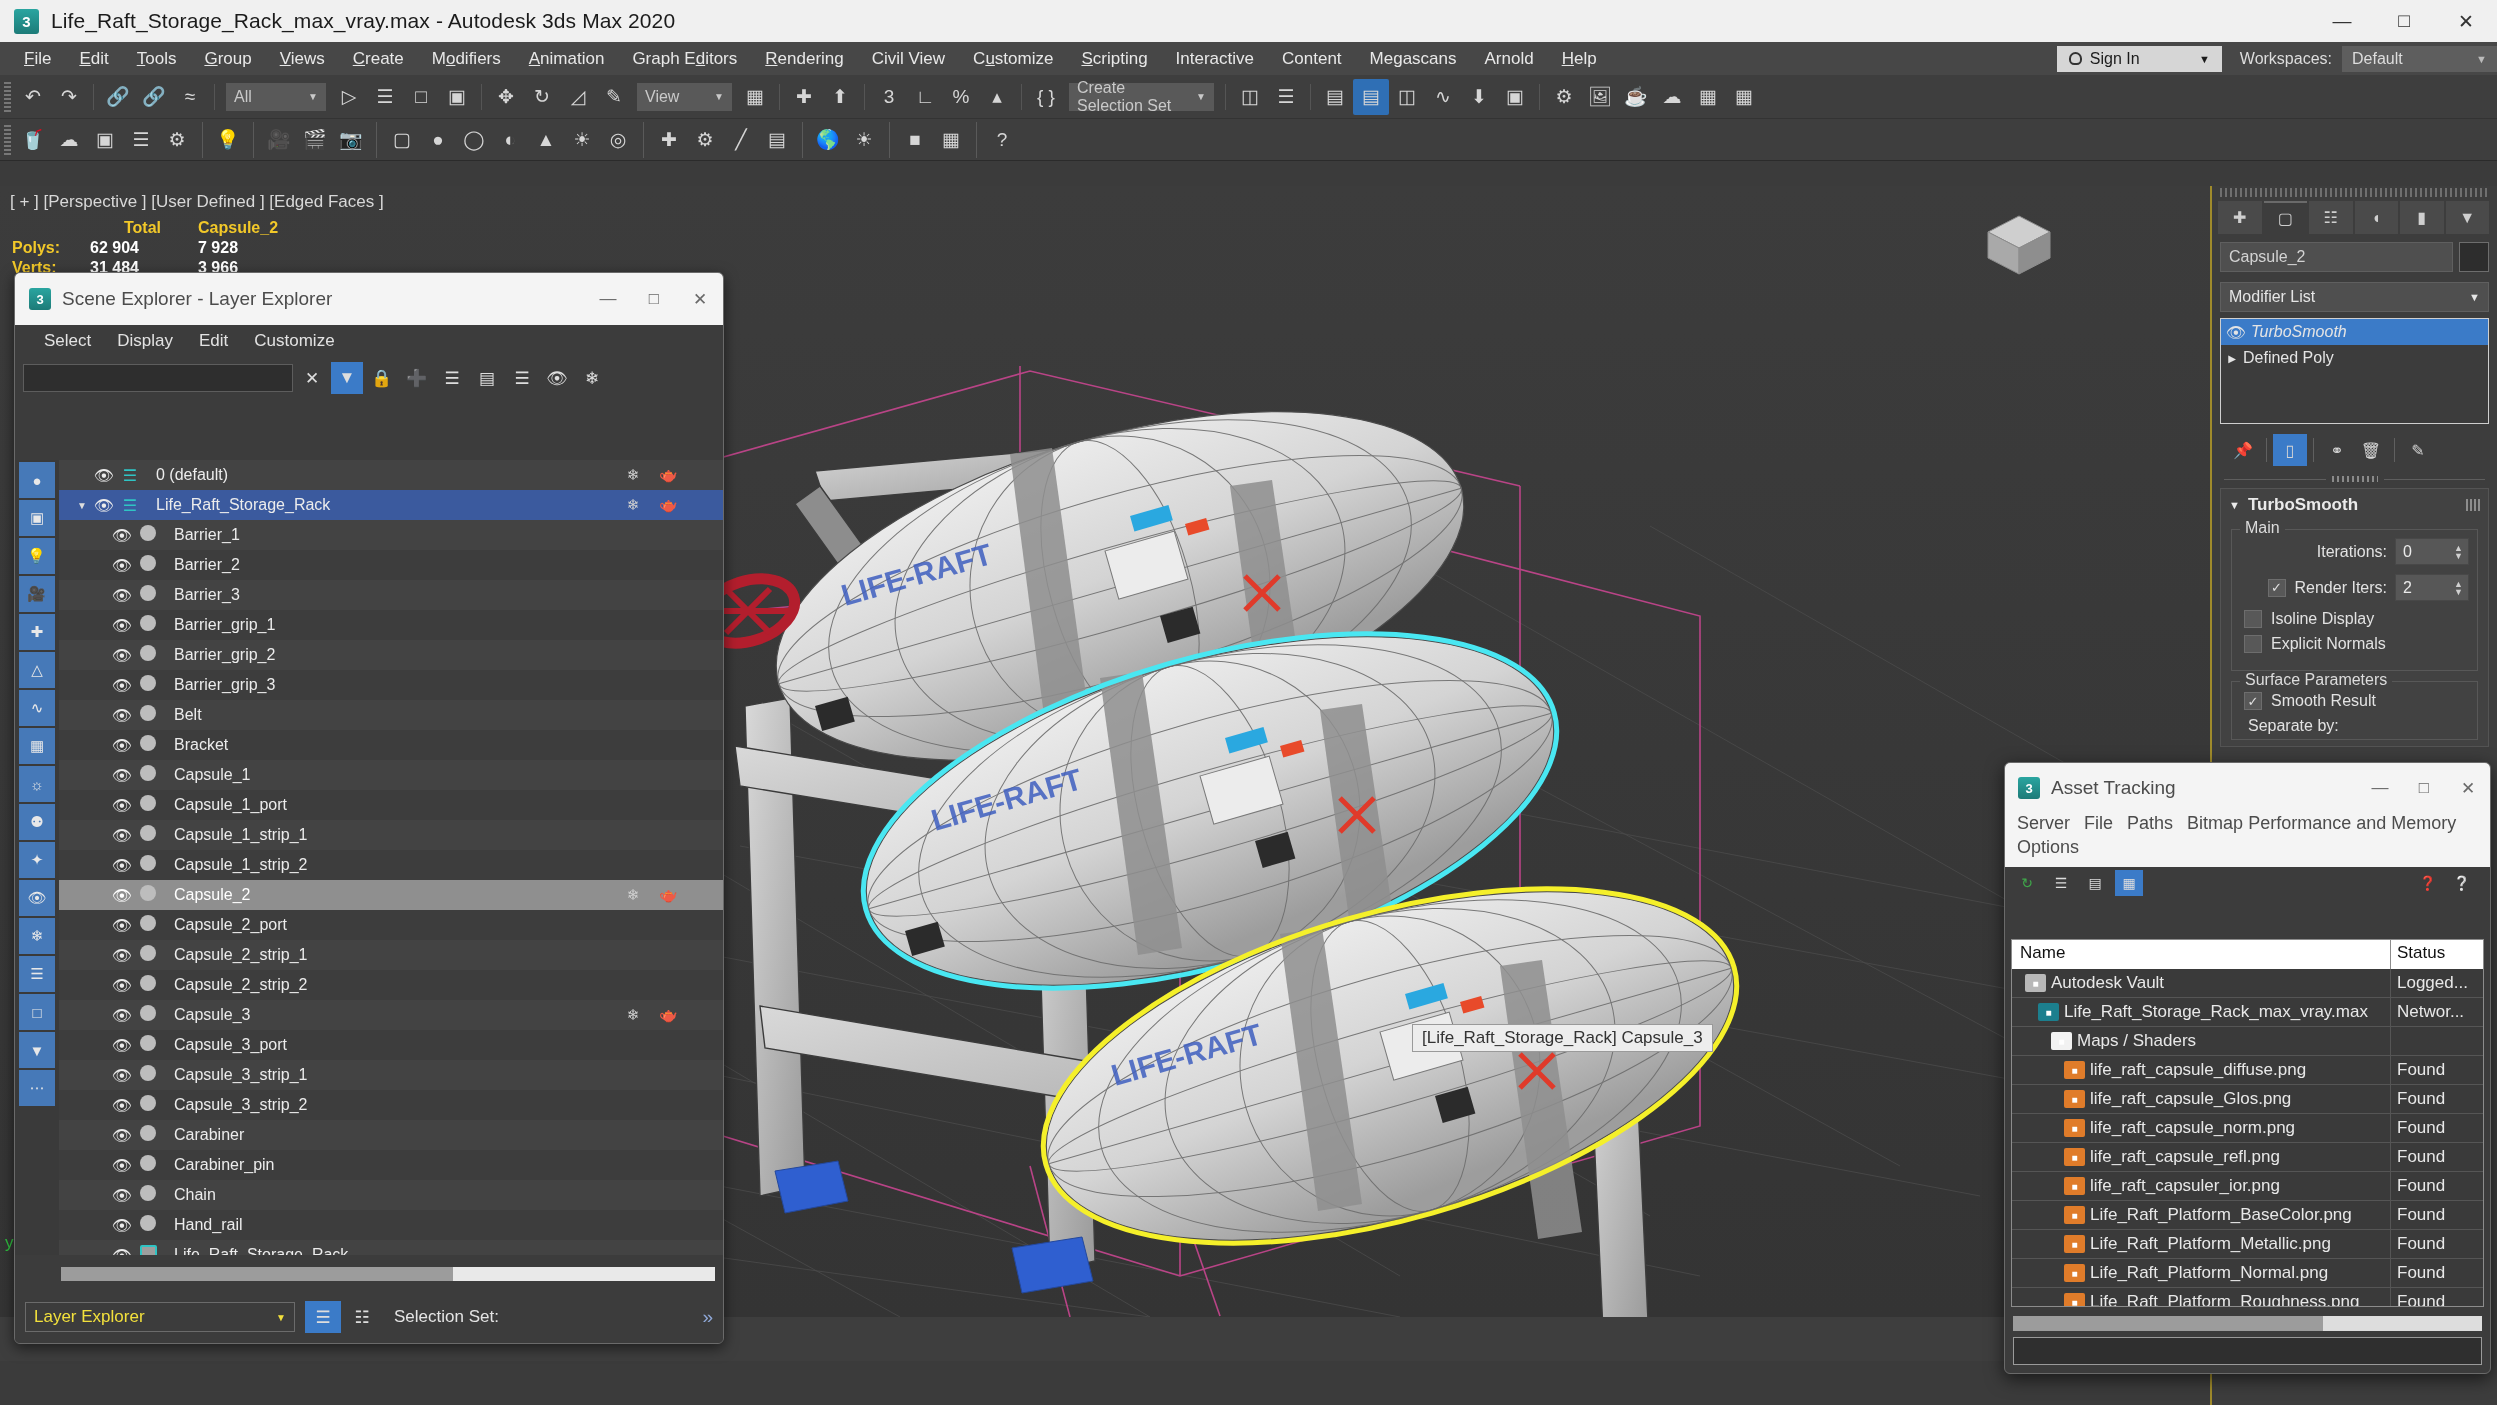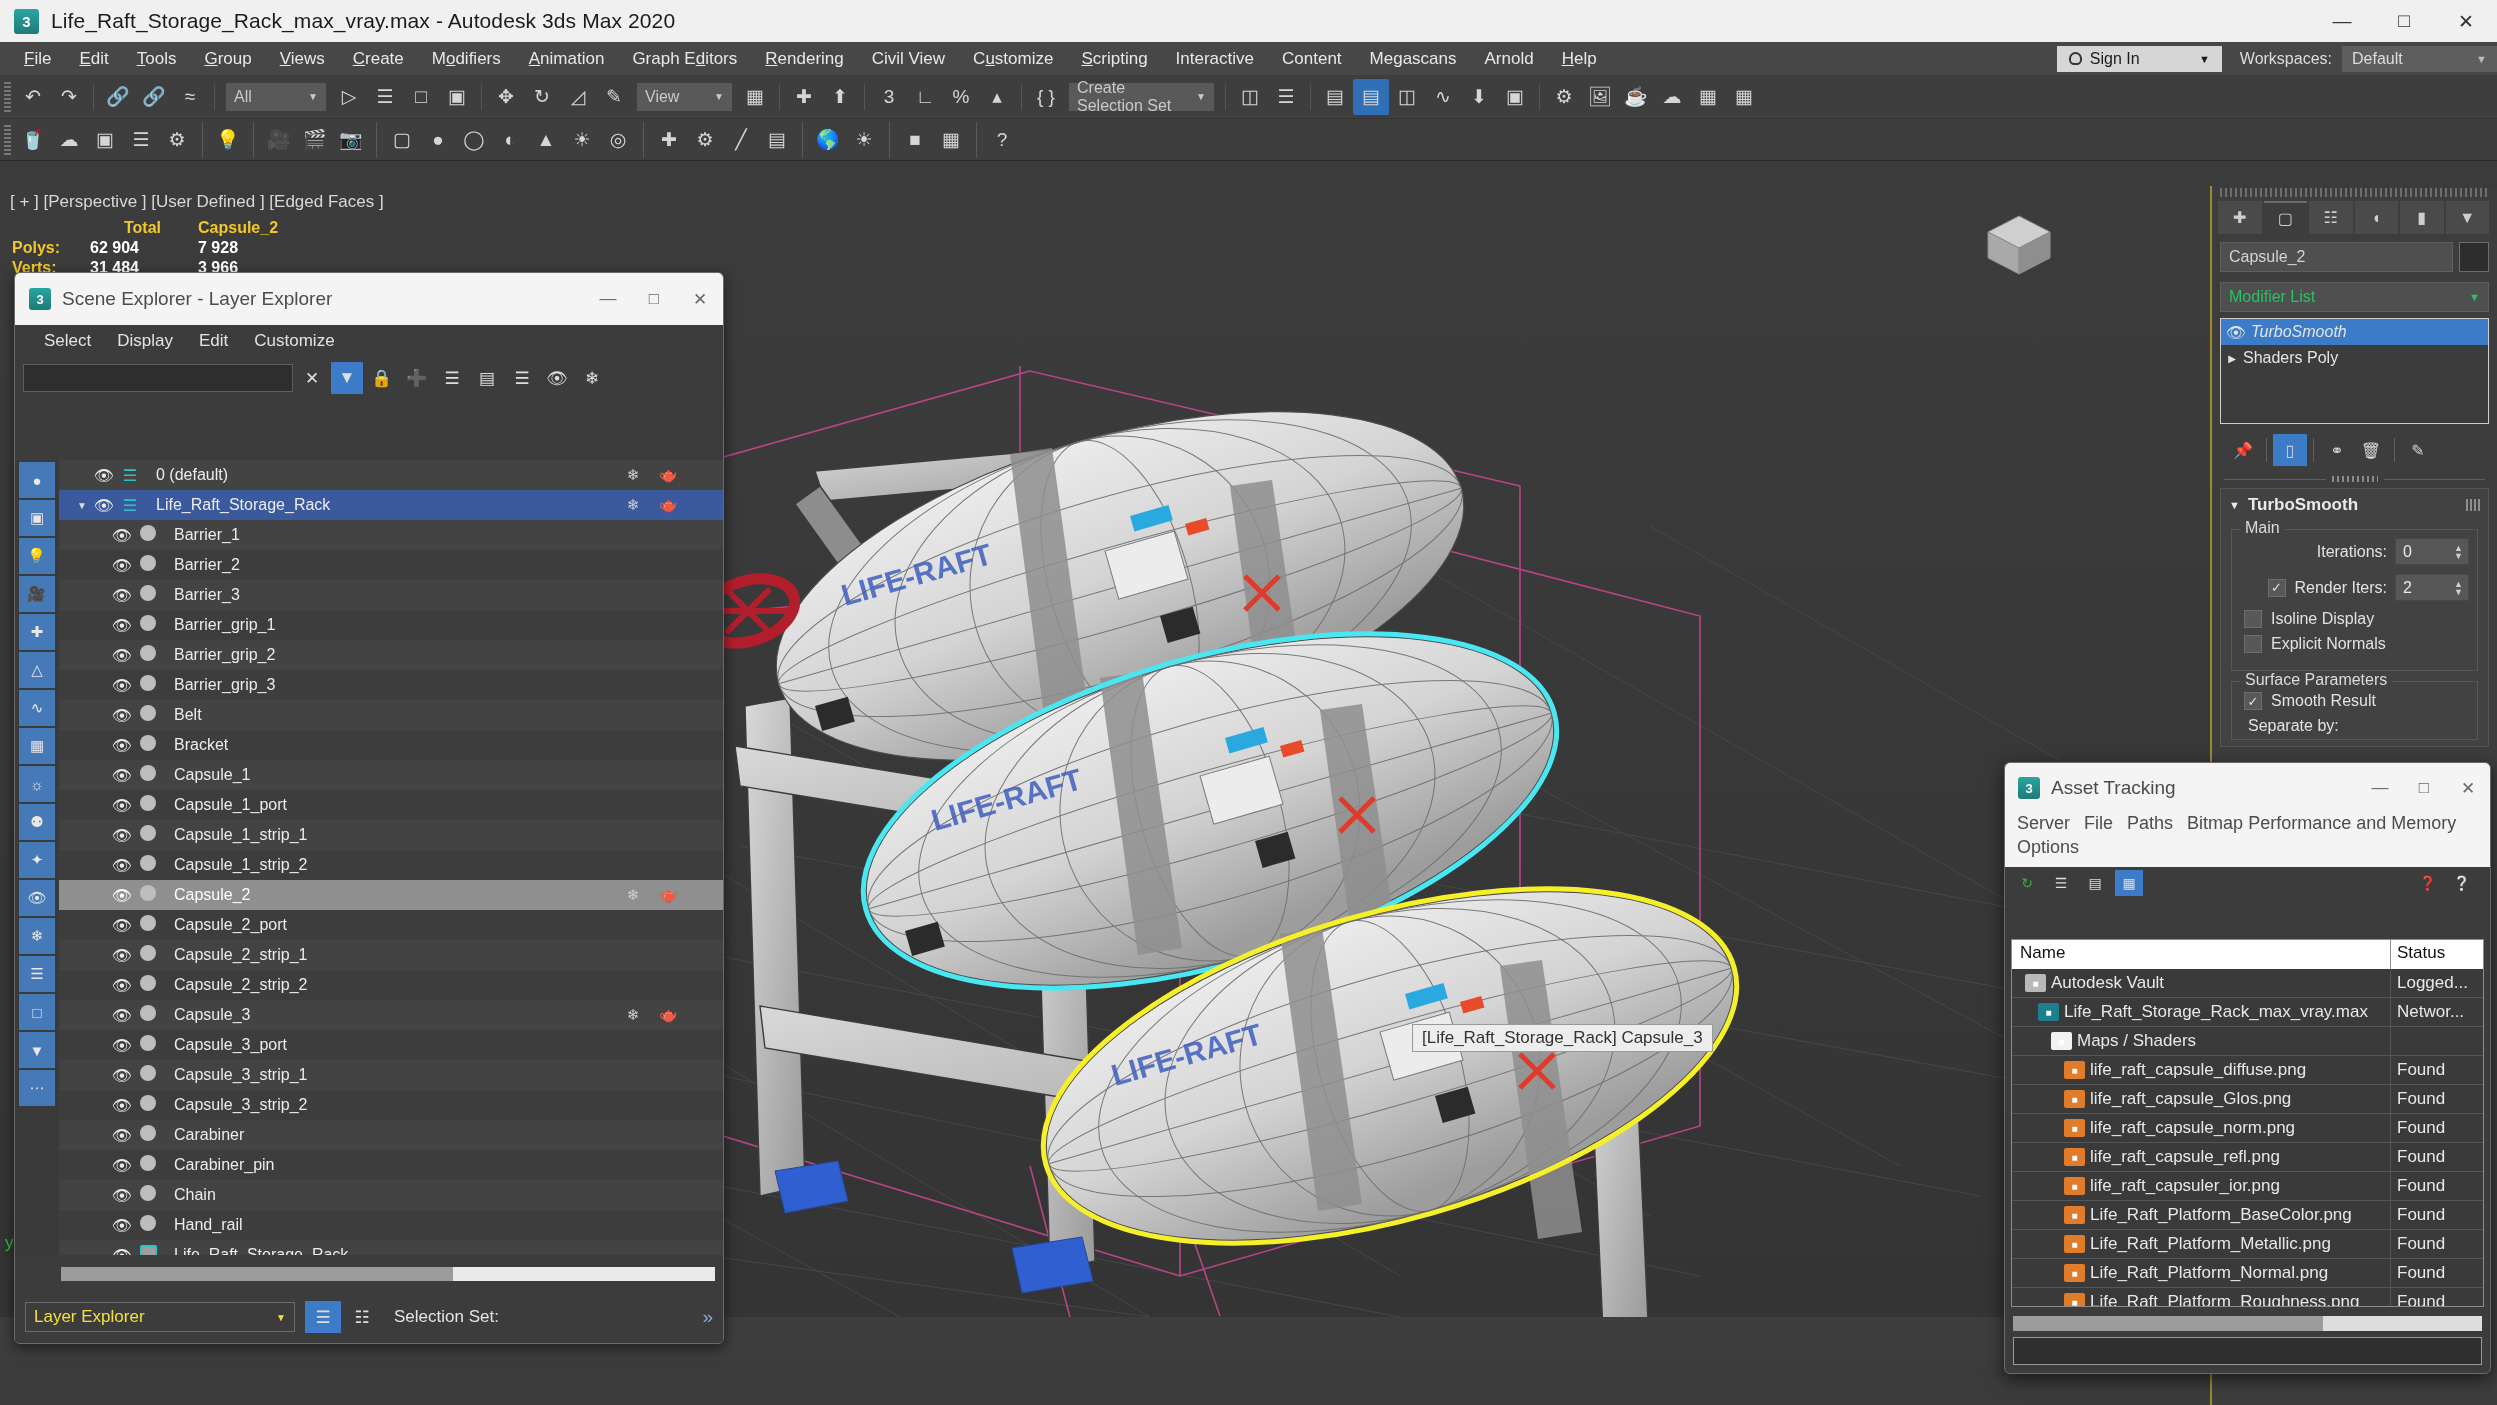--- a/index.html
+++ b/index.html
@@ -125,21 +125,21 @@
     margin:2px 8px 0 8px; }
   #cptabs { display:flex; padding:4px 6px 0 6px; }
   .cptab { flex:1; height:33px; background:#4a4a4a; margin-right:2px; display:flex;
     align-items:center; justify-content:center; color:#cfcfcf; }
   .cptab.on { background:#3d3d3d; border-top:2px solid #6a6a6a; }
   #objname { margin:8px 8px 0 8px; display:flex; }
   #objname input { flex:1; height:30px; background:#4f4f4f; border:1px solid #5f5f5f;
     color:#d3d3d3; font-size:16px; padding:0 8px; font-family:inherit; }
   #objcolor { width:30px; height:30px; background:#2d2d2d; border:1px solid #6d6d6d; margin-left:6px; }
   #modlist { margin:10px 8px 0 8px; height:30px; background:#4f4f4f; border:1px solid #5f5f5f;
-    color:#22c55e; font-size:16px; display:flex; align-items:center; padding:0 8px; }
+    color:#e5e5e5; font-size:16px; display:flex; align-items:center; padding:0 8px; }
   #modlist .cv { margin-left:auto; font-size:11px; }
   #modstack { margin:6px 8px 0 8px; background:#3c3c3c; border:1px solid #cfcfcf; height:106px; }
   .mrow { height:26px; display:flex; align-items:center; font-size:16px; color:#e4e4e4; }
   .mrow.on { background:#3b7bc8; }
   .mrow .eye { width:30px; text-align:center; }
   .mrow .ar { width:22px; text-align:center; font-size:10px; }
   .mrow em { font-style:italic; }
   #mtools { display:flex; align-items:center; padding:10px 10px 0 14px; }
   .mtb { width:34px; height:32px; display:flex; align-items:center; justify-content:center;
     color:#d4d4d4; }
@@ -907,21 +907,21 @@
     <span class="cv">▼</span>
   </div>
 
   <div id="modstack">
     <div class="mrow on">
       <span class="eye">👁</span>
       <em>TurboSmooth</em>
     </div>
     <div class="mrow">
       <span class="ar">▶</span>
-      <span>Shaders Poly</span>
+      <span>Defined Poly</span>
     </div>
   </div>
 
   <div id="mtools">
     <div class="mtb">📌</div>
     <div class="mdiv"></div>
     <div class="mtb on">▯</div>
     <div class="mdiv"></div>
     <div class="mtb">⚭</div>
     <div class="mtb">🗑</div>

